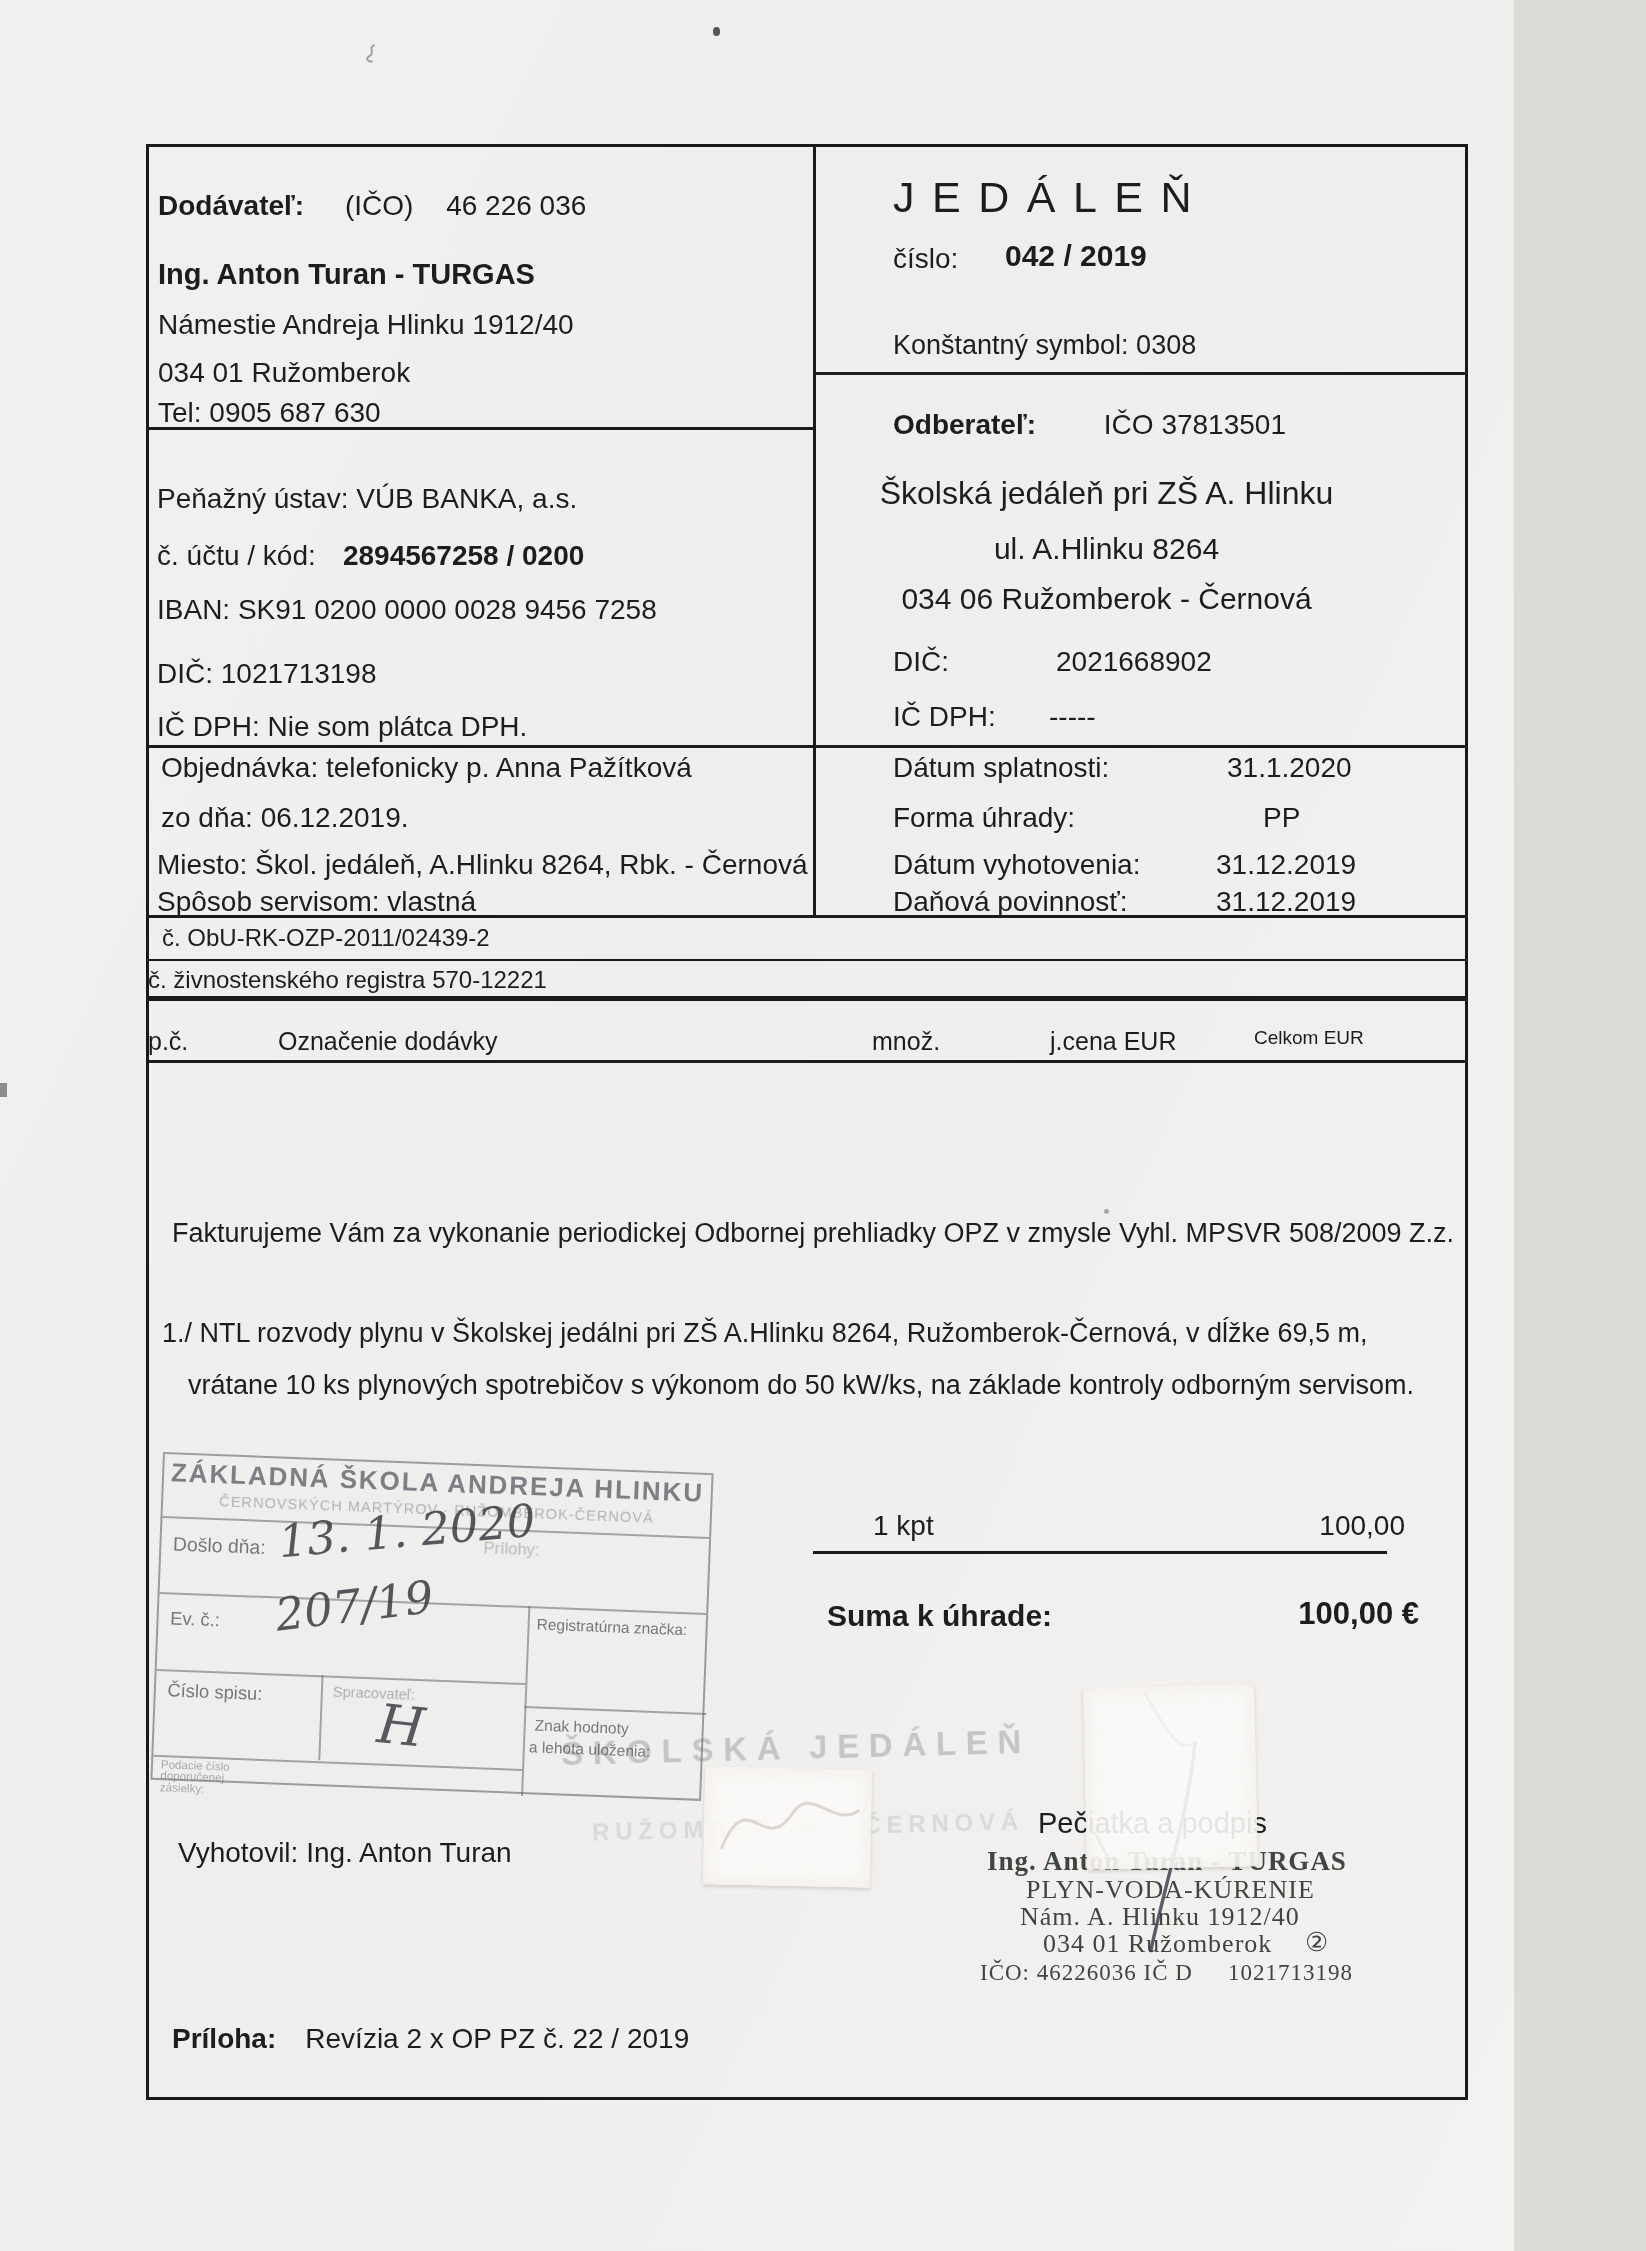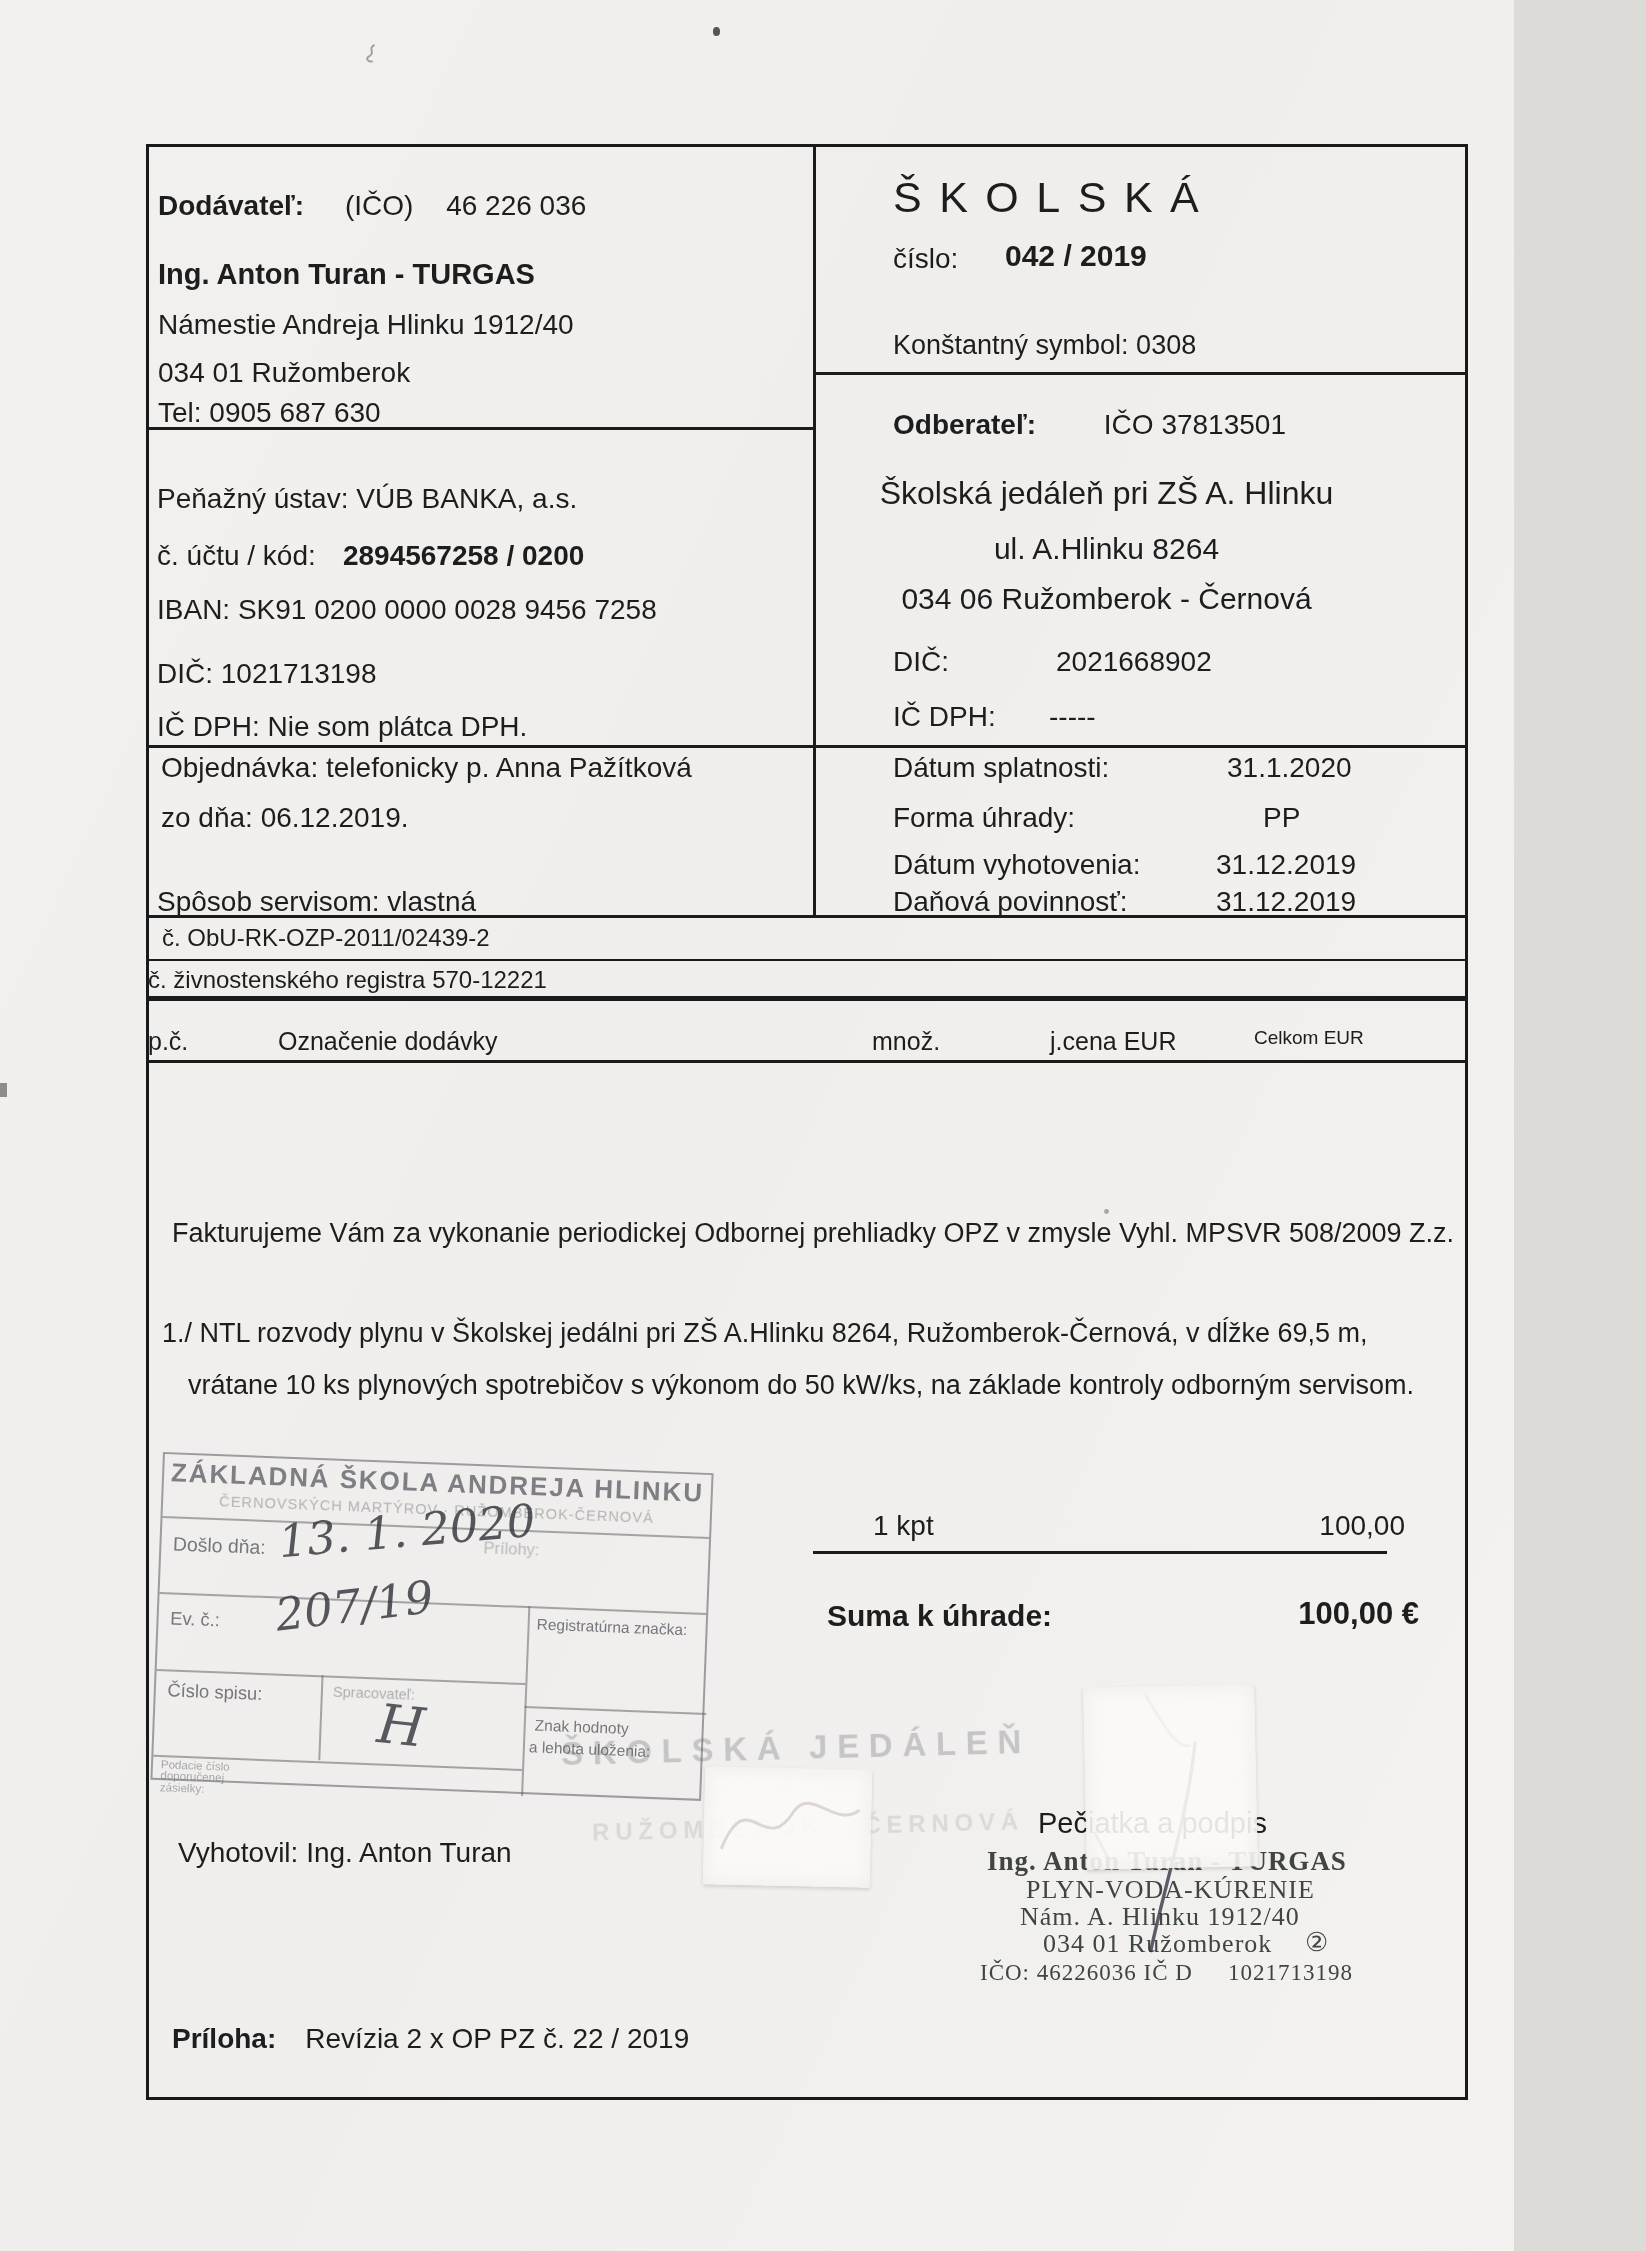--- a/index.html
+++ b/index.html
@@ -63,39 +63,40 @@
 
   <div class="t" style="left:157px; top:483px; font-size:28px;">Peňažný ústav: VÚB  BANKA, a.s.</div>
   <div class="t" style="left:157px; top:540px; font-size:28px;">
     <span>č. účtu / kód:</span>
     <span class="b" style="margin-left:19.4px;">2894567258 / 0200</span>
   </div>
   <div class="t" style="left:157px; top:594px; font-size:28px;">IBAN: SK91 0200 0000 0028 9456 7258</div>
   <div class="t" style="left:157px; top:658px; font-size:28px;">DIČ: 1021713198</div>
   <div class="t" style="left:157px; top:711px; font-size:28px;">IČ DPH: Nie som plátca DPH.</div>
 
-  <div class="t" style="left:893px; top:173px; font-size:43px; letter-spacing:17.5px;">ŠKOLSKÁ</div>
+  <div class="t" style="left:893px; top:173px; font-size:43px; letter-spacing:17.5px;">JEDÁLEŇ</div>
   <div class="t" style="left:893px; top:243px; font-size:28px;">číslo:</div>
   <div class="t b" style="left:1005px; top:239px; font-size:30px;">042 / 2019</div>
   <div class="t" style="left:893px; top:330px; font-size:27px;">Konštantný symbol:  0308</div>
 
   <div class="t" style="left:893px; top:409px; font-size:28px;">
     <span class="b">Odberateľ:</span>
     <span style="margin-left:60px;">IČO  37813501</span>
   </div>
   <div class="t center" style="left:835px; top:475px; width:543px; font-size:32px;">Školská jedáleň pri ZŠ A. Hlinku</div>
   <div class="t center" style="left:835px; top:532px; width:543px; font-size:30px;">ul. A.Hlinku 8264</div>
   <div class="t center" style="left:835px; top:582px; width:543px; font-size:30px;">034 06 Ružomberok - Černová</div>
   <div class="t" style="left:893px; top:646px; font-size:28px;">DIČ:</div>
   <div class="t" style="left:1012px; top:646px; font-size:28px;margin-left:44px;">2021668902</div>
   <div class="t" style="left:893px; top:701px; font-size:28px;">IČ DPH:</div>
   <div class="t" style="left:1049px; top:701px; font-size:28px;">-----</div>
 
   <div class="t" style="left:161px; top:752px; font-size:28px;">Objednávka:  telefonicky p. Anna Pažítková</div>
   <div class="t" style="left:161px; top:802px; font-size:28px;">zo dňa: 06.12.2019.</div>
+  <div class="t" style="left:157px; top:849px; font-size:28px;">Miesto: Škol. jedáleň, A.Hlinku 8264, Rbk. - Černová</div>
   <div class="t" style="left:157px; top:886px; font-size:28px;">Spôsob servisom:  vlastná</div>
 
   <div class="t" style="left:893px; top:752px; font-size:28px;">Dátum splatnosti:</div>
   <div class="t" style="left:1227px; top:752px; font-size:28px;">31.1.2020</div>
   <div class="t" style="left:893px; top:802px; font-size:28px;">Forma úhrady:</div>
   <div class="t" style="left:1263px; top:802px; font-size:28px;">PP</div>
   <div class="t" style="left:893px; top:849px; font-size:28px;">Dátum vyhotovenia:</div>
   <div class="t" style="left:1216px; top:849px; font-size:28px;">31.12.2019</div>
   <div class="t" style="left:893px; top:886px; font-size:28px;">Daňová povinnosť:</div>
   <div class="t" style="left:1216px; top:886px; font-size:28px;">31.12.2019</div>

